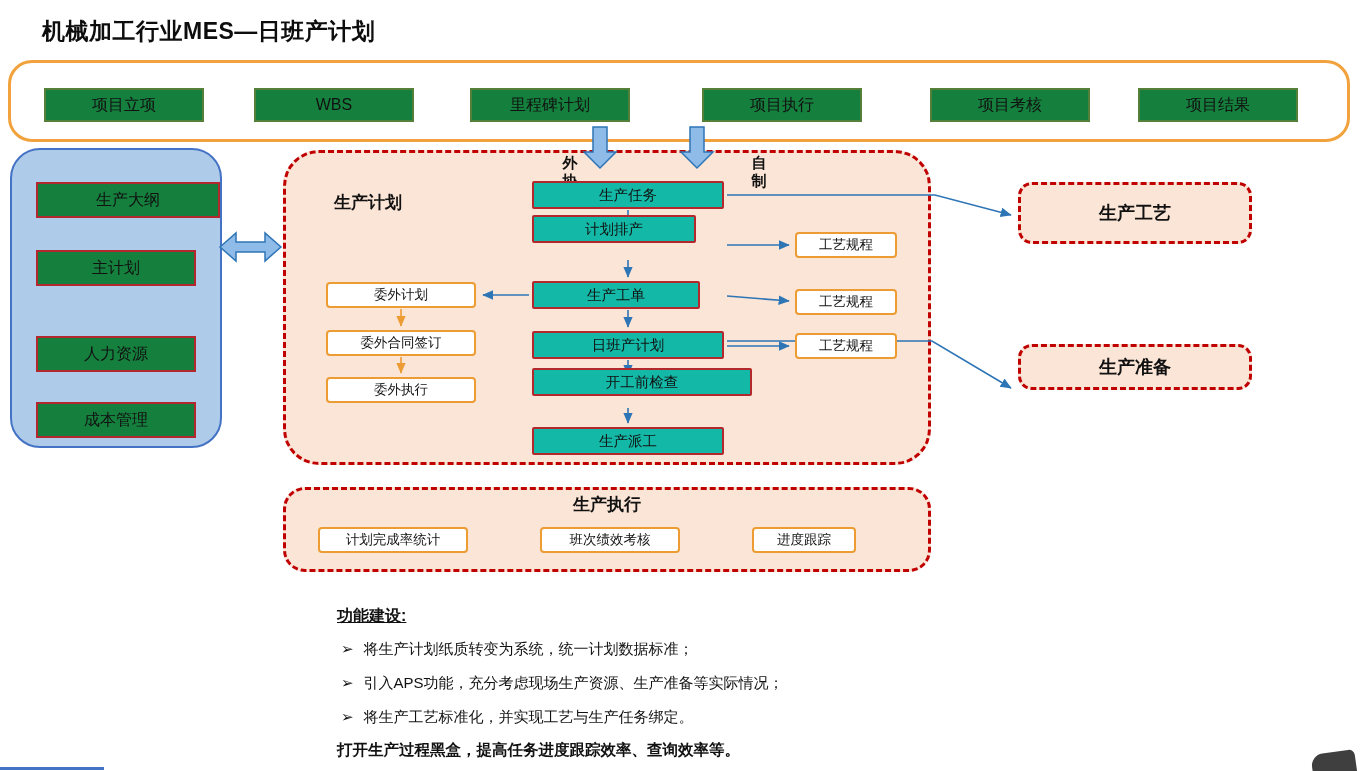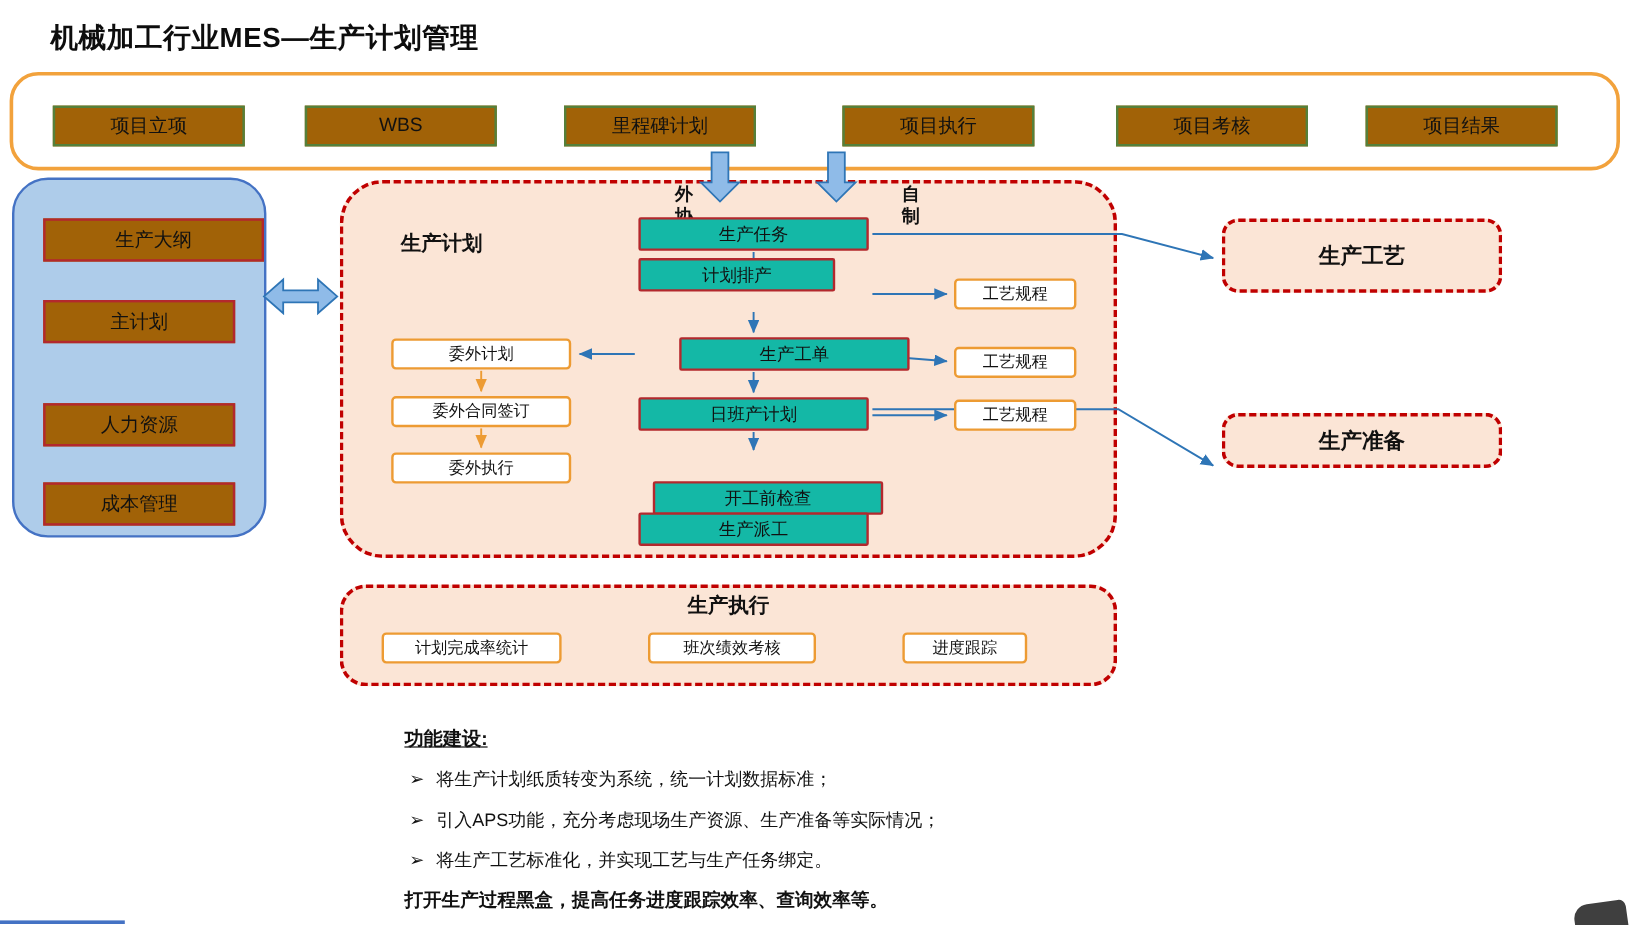--- a/index.html
+++ b/index.html
@@ -7,39 +7,39 @@
     position:relative;width:1363px;height:771px;overflow:hidden;background:#ffffff;
     font-family:"Liberation Sans","DejaVu Sans",sans-serif;color:#111;
   }
   .abs{position:absolute;box-sizing:border-box;}
   .center{display:flex;align-items:center;justify-content:center;text-align:center;}
   .page-title{font-size:23px;font-weight:700;color:#0d0d0d;letter-spacing:0.5px;}
   .orange-frame{border:3px solid #F2A23C;border-radius:24px;background:#ffffff;z-index:1;}
   .blue-panel{background:#AECCEA;border:2px solid #4472C4;border-radius:30px;z-index:1;}
   .dashed-panel{border:3px dashed #C00000;background:#FBE5D6;z-index:1;}
   .rp{border:3px dashed #C00000;background:#FBE5D6;border-radius:14px;font-weight:700;font-size:18px;z-index:10;}
-  .green-btn{background:#a16207;border:2px solid #55803a;font-size:16px;z-index:10;}
+  .green-btn{background:#15803d;border:2px solid #55803a;font-size:16px;z-index:10;}
   .green-btn.redb{border-color:#B3282D;}
   .flow-box{background:#14b8a6;border:2px solid #B3282D;font-size:14.5px;z-index:10;border-radius:2px;}
   .orange-box{background:#fff;border:2px solid #ED9B33;border-radius:4px;font-size:13.5px;z-index:10;}
   .sec-title{font-weight:700;font-size:17px;z-index:10;}
   .vlabel{font-weight:700;font-size:15px;line-height:1.2;white-space:pre-line;z-index:10;text-align:center;}
   .note-head{font-weight:700;font-size:16px;}
   .note-line{font-size:15px;display:flex;gap:10px;align-items:flex-start;}
   .note-foot{font-weight:700;font-size:15.5px;}
   #wires{position:absolute;left:0;top:0;z-index:5;pointer-events:none;}
   .blue-strip{background:#4472C4;z-index:2;}
   .corner-logo{background:#3f3f3f;border-radius:12px 6px 0 10px;transform:rotate(-8deg);z-index:10;}
 </style>
 </head>
 <body>
 
 <div id="page">
 
-  <div class="abs page-title" style="left:42px;top:16px;">机械加工行业MES—生产计划管理</div>
+  <div class="abs page-title" style="left:42px;top:16px;">机械加工行业MES—日班产计划</div>
 
   <div class="abs orange-frame" style="left:8px;top:60px;width:1342px;height:82px;"></div>
   <div class="abs center green-btn" style="left:44px;top:88px;width:160px;height:34px;">项目立项</div>
   <div class="abs center green-btn" style="left:254px;top:88px;width:160px;height:34px;">WBS</div>
   <div class="abs center green-btn" style="left:470px;top:88px;width:160px;height:34px;">里程碑计划</div>
   <div class="abs center green-btn" style="left:702px;top:88px;width:160px;height:34px;">项目执行</div>
   <div class="abs center green-btn" style="left:930px;top:88px;width:160px;height:34px;">项目考核</div>
   <div class="abs center green-btn" style="left:1138px;top:88px;width:160px;height:34px;">项目结果</div>
 
   <div class="abs blue-panel" style="left:10px;top:148px;width:212px;height:300px;"></div>
@@ -50,23 +50,23 @@
 
   <div class="abs dashed-panel" style="left:283px;top:150px;width:648px;height:315px;border-radius:36px;"></div>
   <div class="abs sec-title" style="left:334px;top:191px;">生产计划</div>
   <div class="abs vlabel" style="left:559px;top:154px;width:22px;">外
 协</div>
   <div class="abs vlabel" style="left:748px;top:154px;width:22px;">自
 制</div>
 
   <div class="abs center flow-box" style="left:532px;top:181px;width:192px;height:28px;">生产任务</div>
   <div class="abs center flow-box" style="left:532px;top:215px;width:164px;height:28px;">计划排产</div>
-  <div class="abs center flow-box" style="left:532px;top:281px;width:192px;height:28px;margin-left:34px;">生产工单</div>
+  <div class="abs center flow-box" style="left:532px;top:281px;width:168px;height:28px;">生产工单</div>
   <div class="abs center flow-box" style="left:532px;top:331px;width:192px;height:28px;">日班产计划</div>
-  <div class="abs center flow-box" style="left:532px;top:401px;width:192px;height:28px;margin-left:12px;">开工前检查</div>
+  <div class="abs center flow-box" style="left:532px;top:368px;width:220px;height:28px;">开工前检查</div>
   <div class="abs center flow-box" style="left:532px;top:427px;width:192px;height:28px;">生产派工</div>
 
   <div class="abs center orange-box" style="left:326px;top:282px;width:150px;height:26px;font-family:Liberation Serif, serif;">委外计划</div>
   <div class="abs center orange-box" style="left:326px;top:330px;width:150px;height:26px;">委外合同签订</div>
   <div class="abs center orange-box" style="left:326px;top:377px;width:150px;height:26px;">委外执行</div>
 
   <div class="abs center orange-box" style="left:795px;top:232px;width:102px;height:26px;">工艺规程</div>
   <div class="abs center orange-box" style="left:795px;top:289px;width:102px;height:26px;">工艺规程</div>
   <div class="abs center orange-box" style="left:795px;top:333px;width:102px;height:26px;">工艺规程</div>
 

